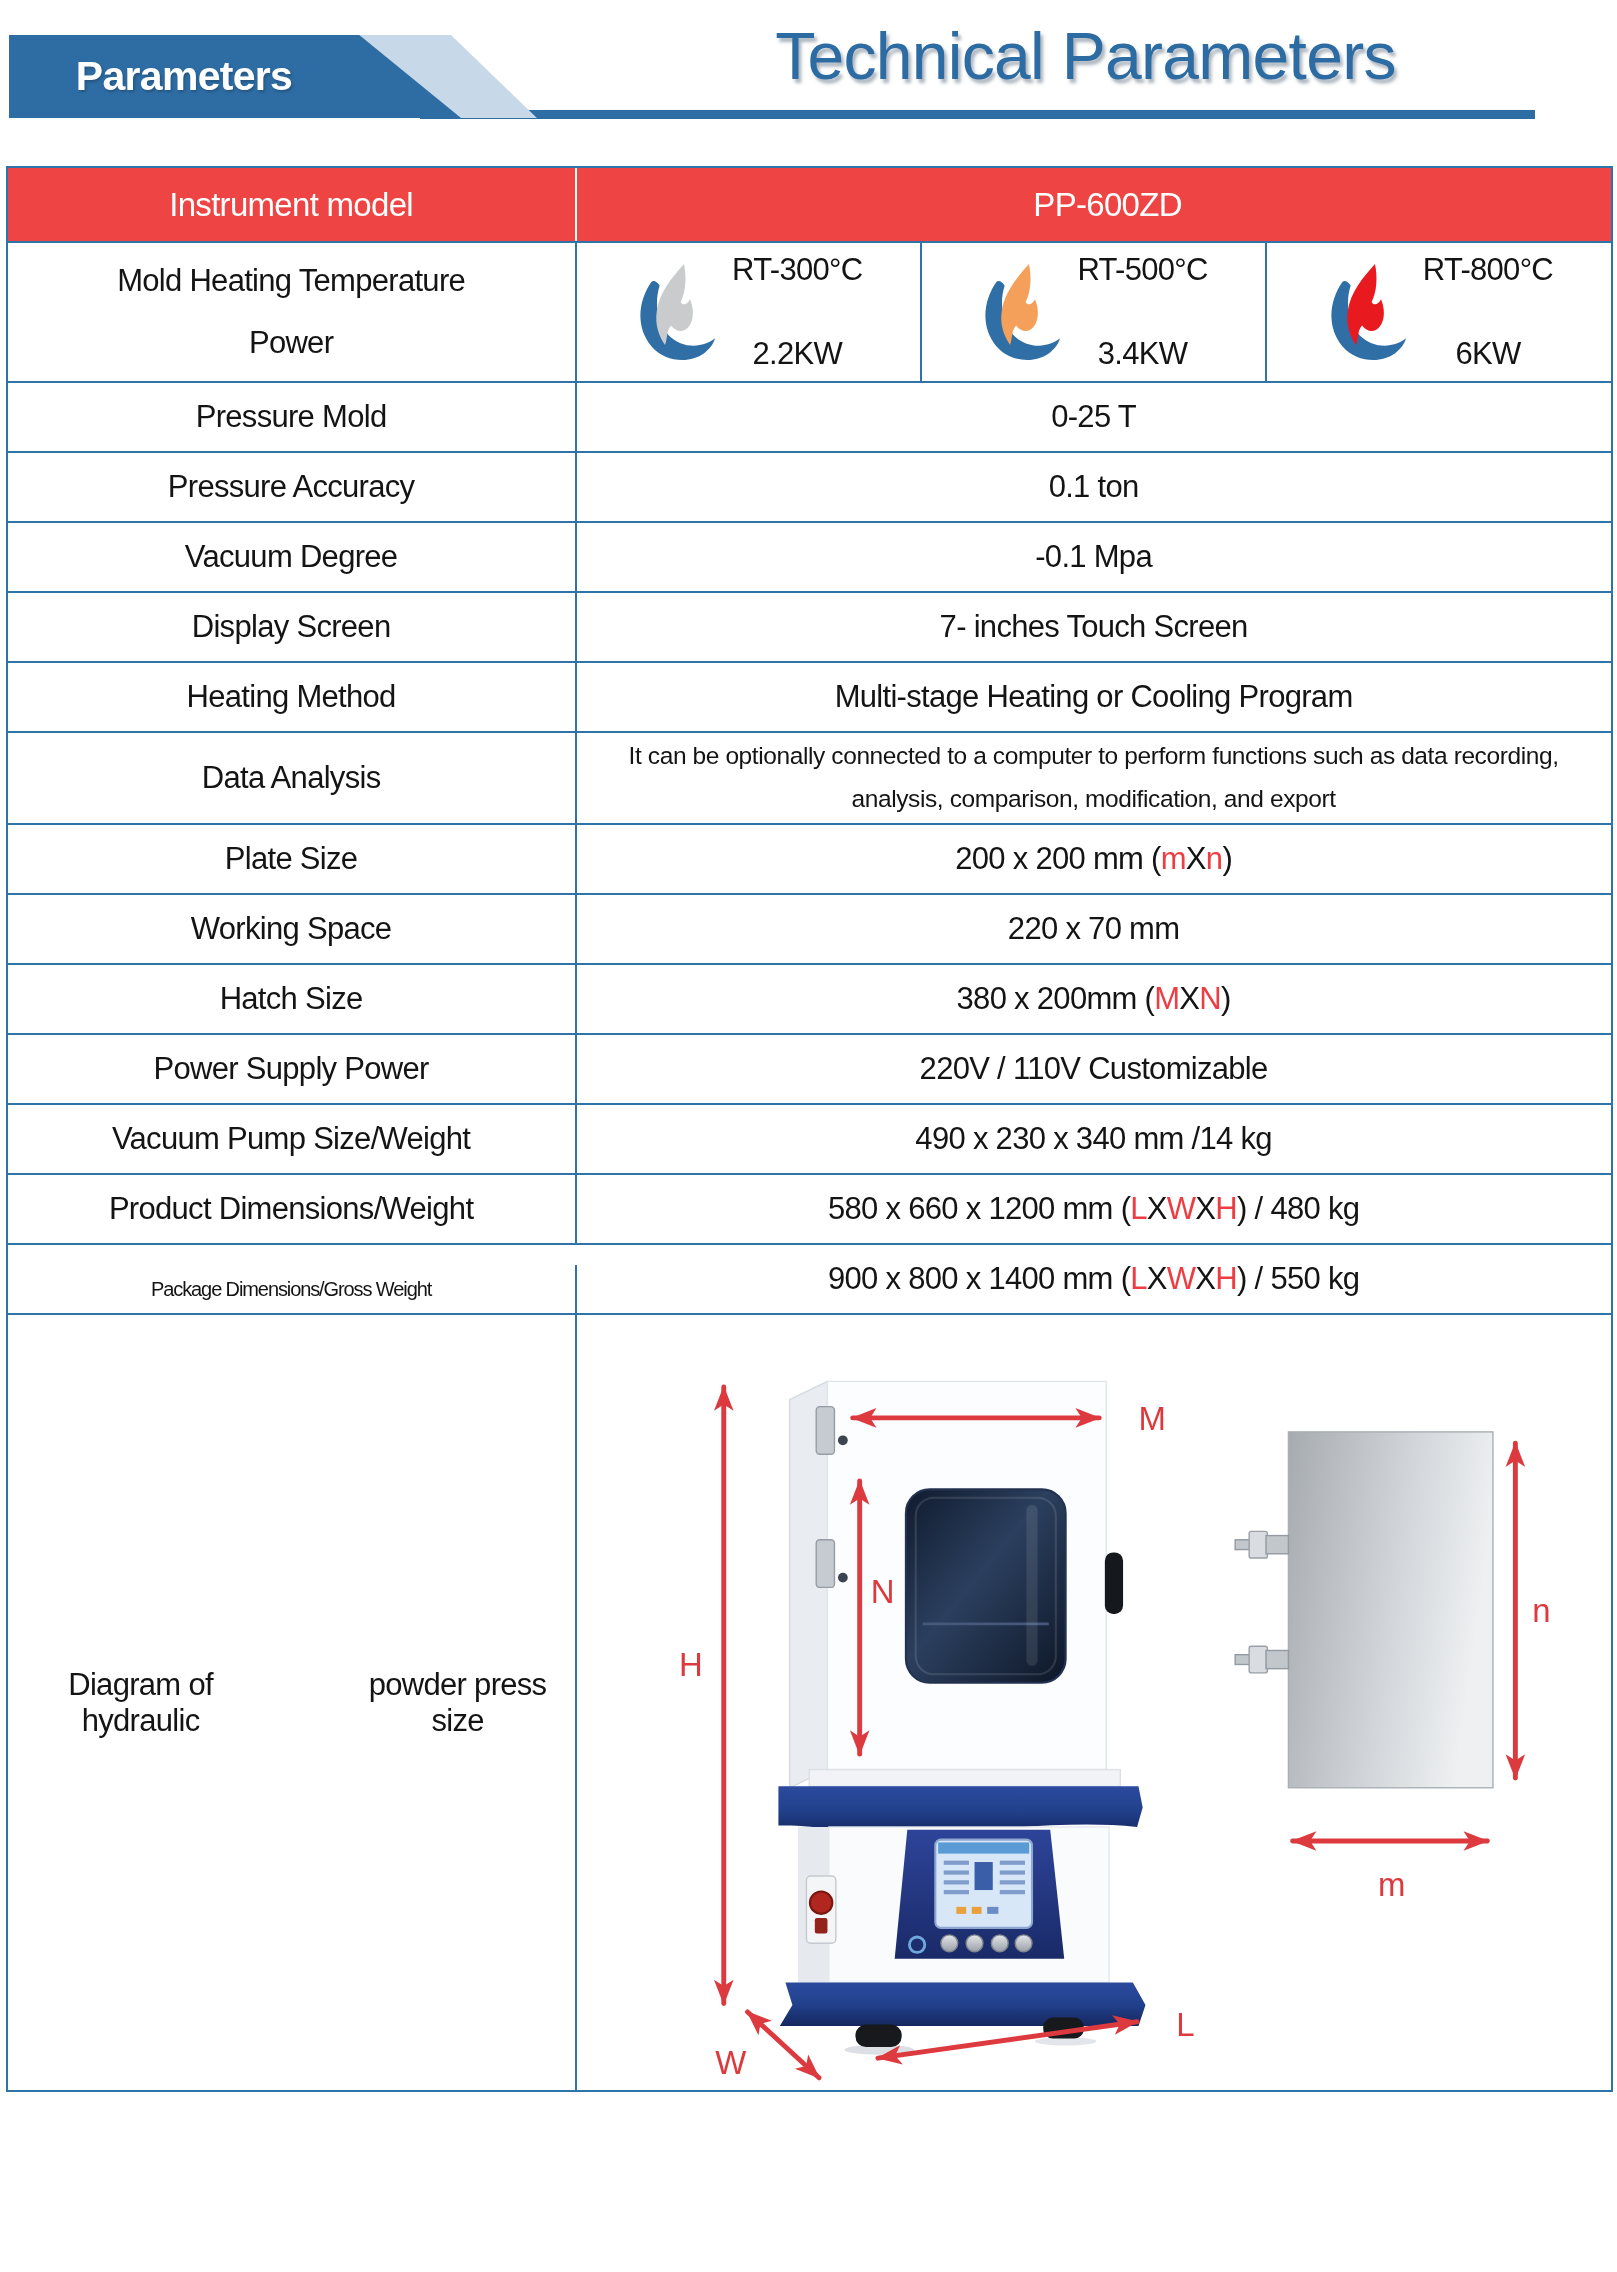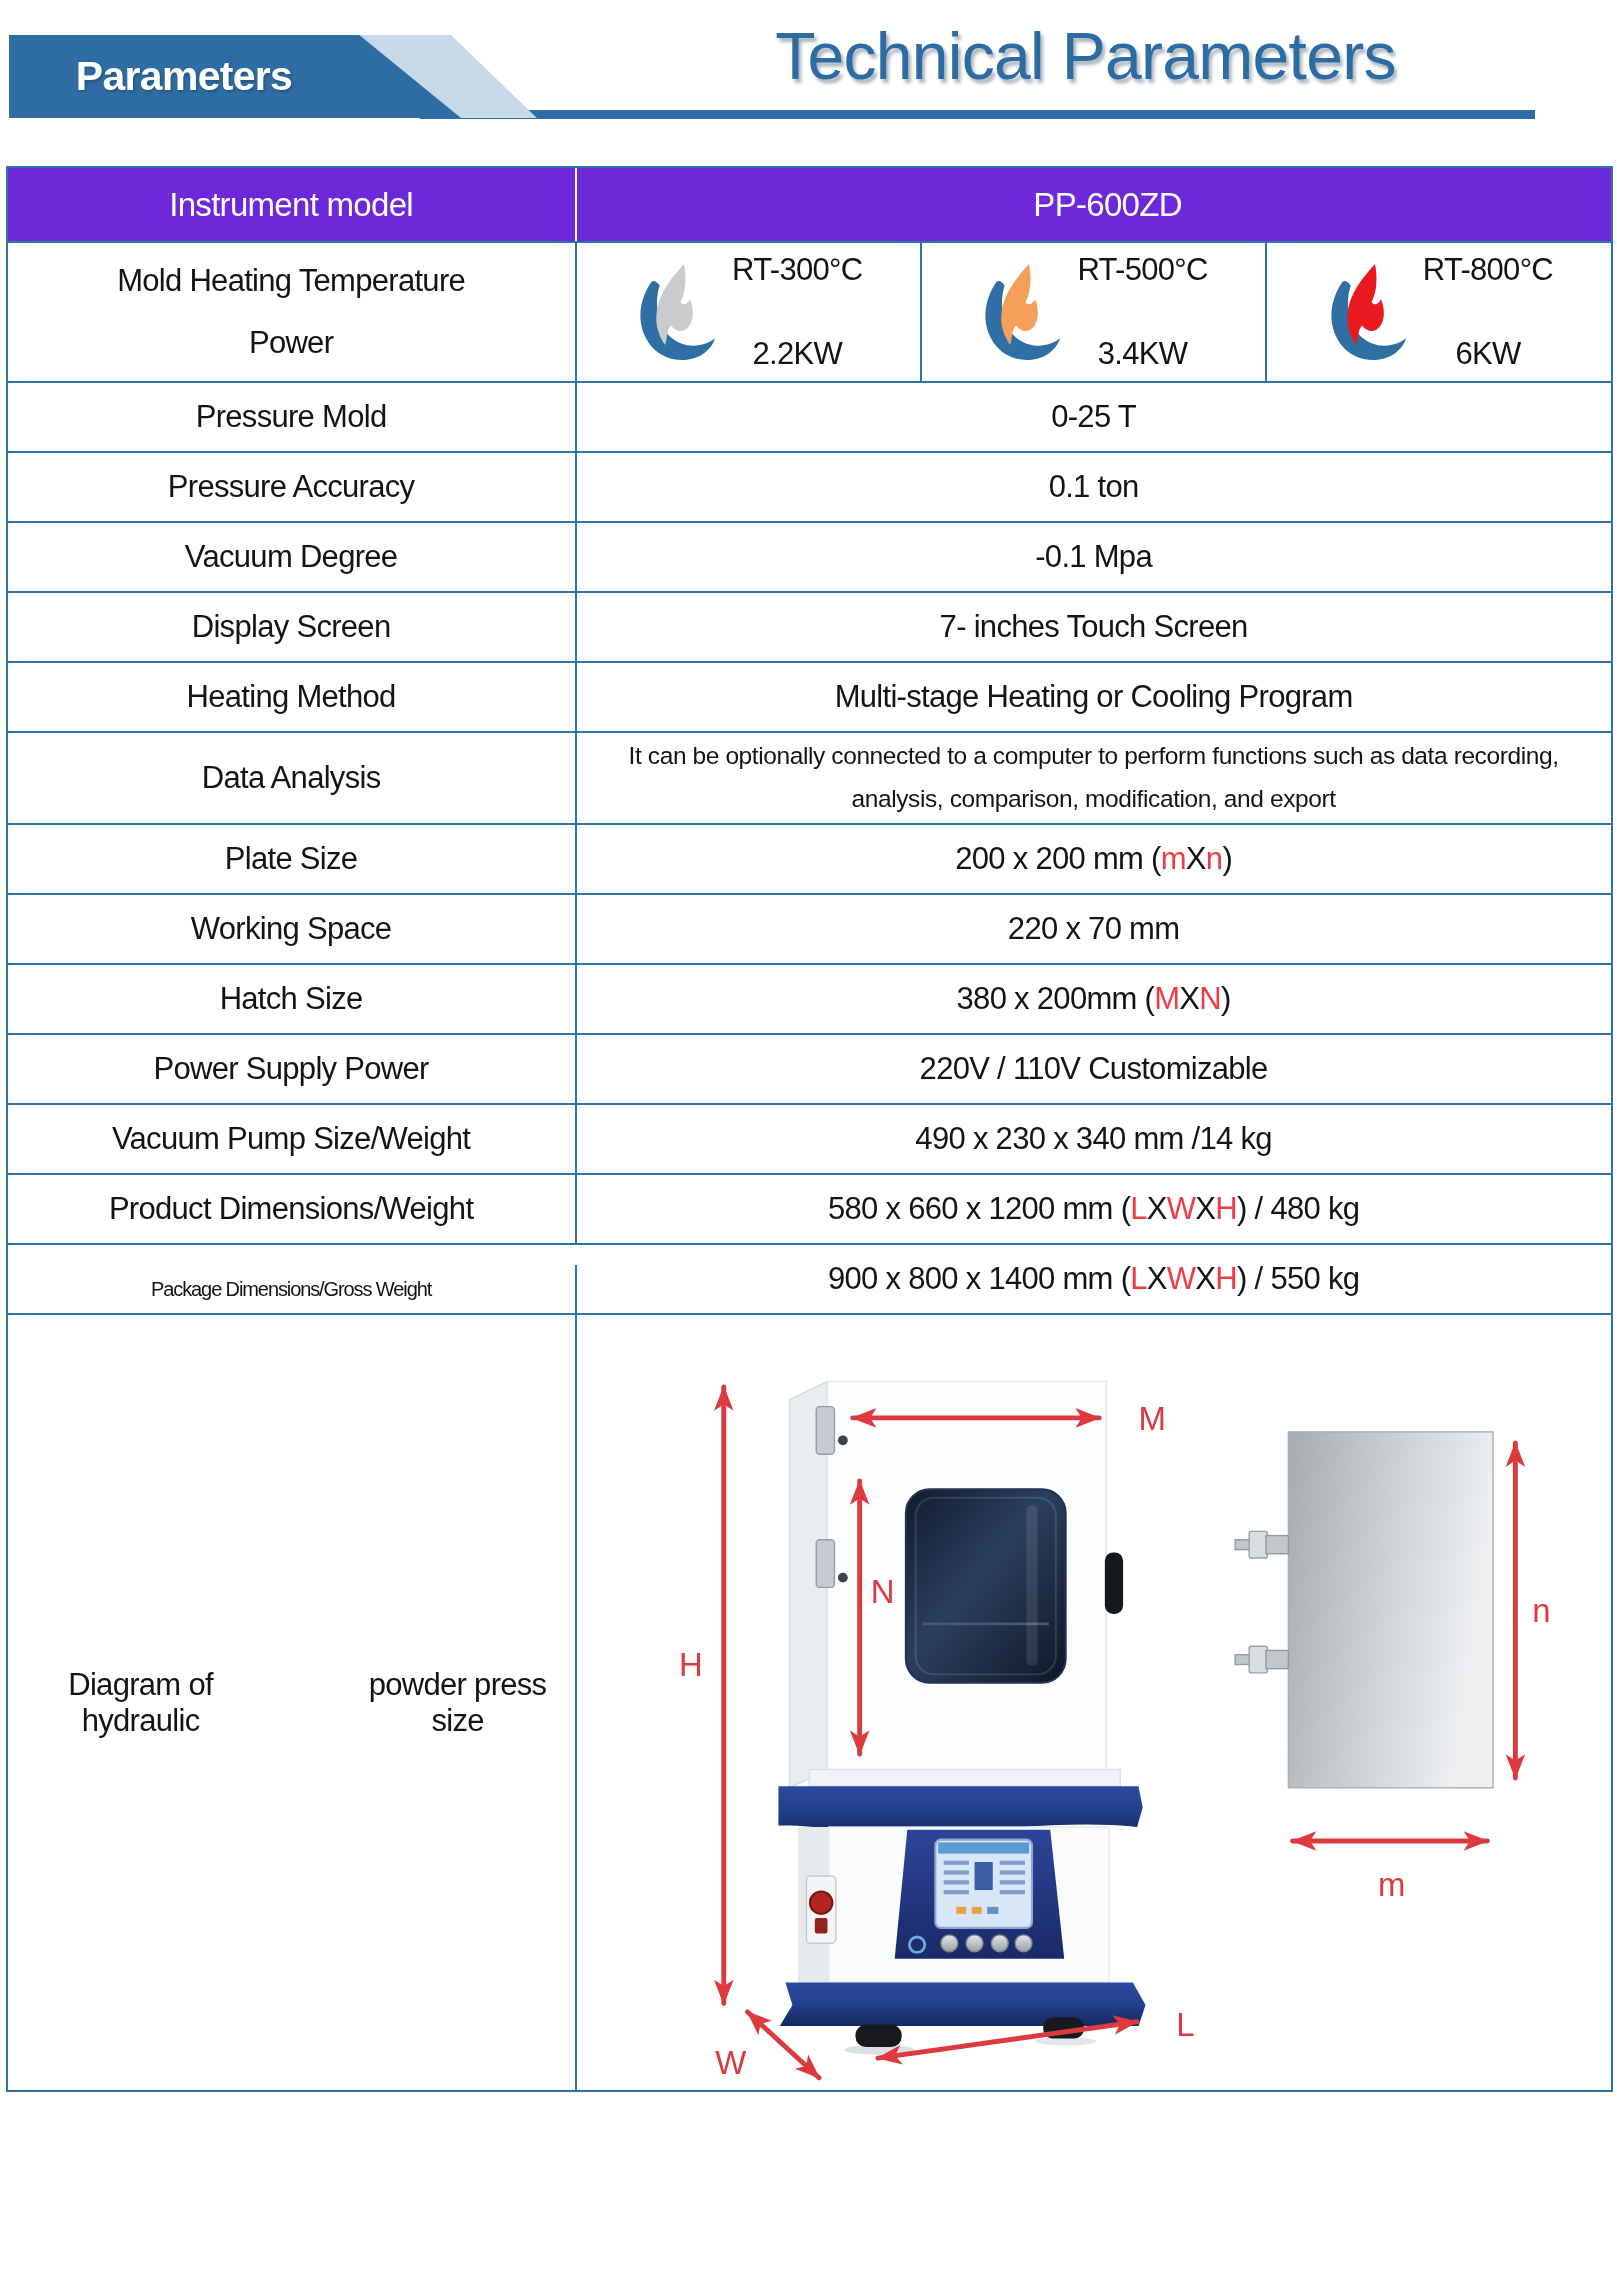--- a/index.html
+++ b/index.html
@@ -36,21 +36,21 @@
   }
   .row{display:flex;height:70px;box-sizing:border-box;border-top:2.8px solid #2e74a8;}
   .row:first-child{border-top:none;}
   .cell{display:flex;align-items:center;justify-content:center;box-sizing:border-box;}
   .lab{
     flex:0 0 569px;border-right:2.1px solid #2e74a8;font-size:31px;text-align:center;
     letter-spacing:-0.7px;line-height:1.15;
   }
   .val{flex:1;font-size:31px;letter-spacing:-0.7px;text-align:center;}
   .rp{color:#ee3d42;}
-  .row-head{height:73px;background:#6d28d9;gap:28px;}
+  .row-head{height:73px;background:#ef4444;gap:28px;}
   .row-head .lab{border-right:2.8px solid #ffffff;color:#ffffff;font-size:33px;}
   .row-head .val{color:#ffffff;font-size:33px;}
   .row-heat{height:140px;}
   .row-heat .lab{flex-direction:column;gap:26px;}
   .heat-wrap{flex:1;display:flex;align-items:stretch;}
   .heat-cell{flex:1;display:flex;align-items:center;justify-content:center;gap:17px;}
   .heat-cell + .heat-cell{border-left:2.1px solid #2e74a8;}
   .flame-svg{width:81px;height:102px;flex:0 0 auto;}
   .heat-text{display:flex;flex-direction:column;align-items:center;gap:48px;font-size:31px;letter-spacing:-0.7px;}
   .row-da{height:92px;}

